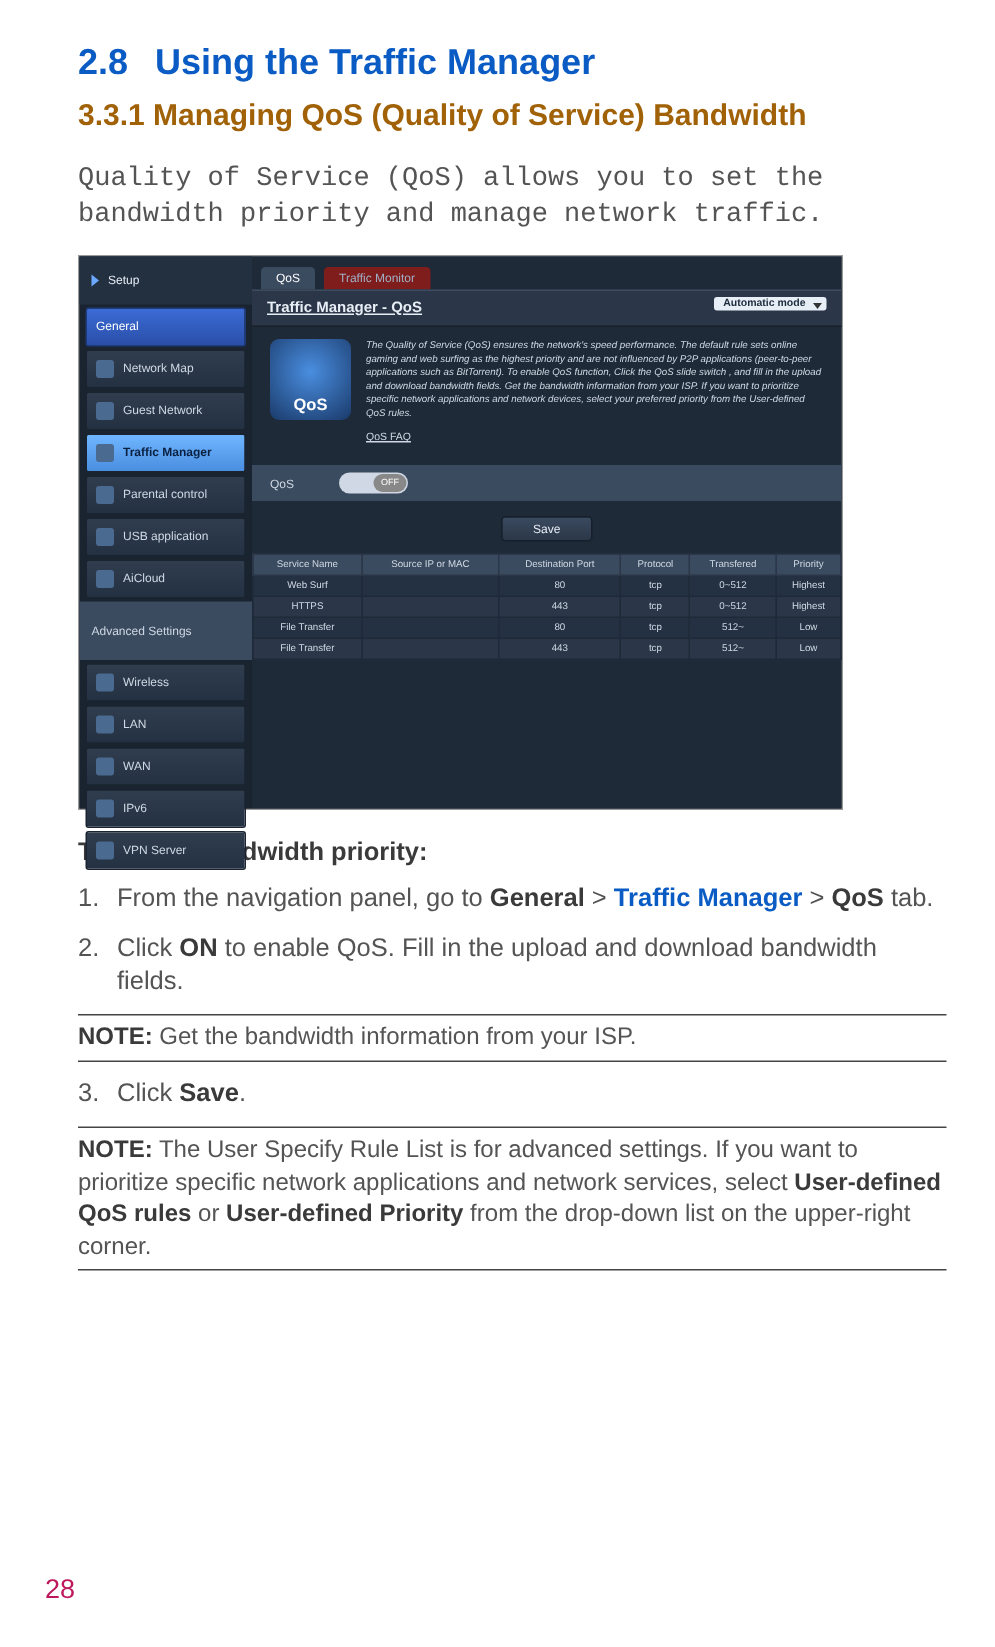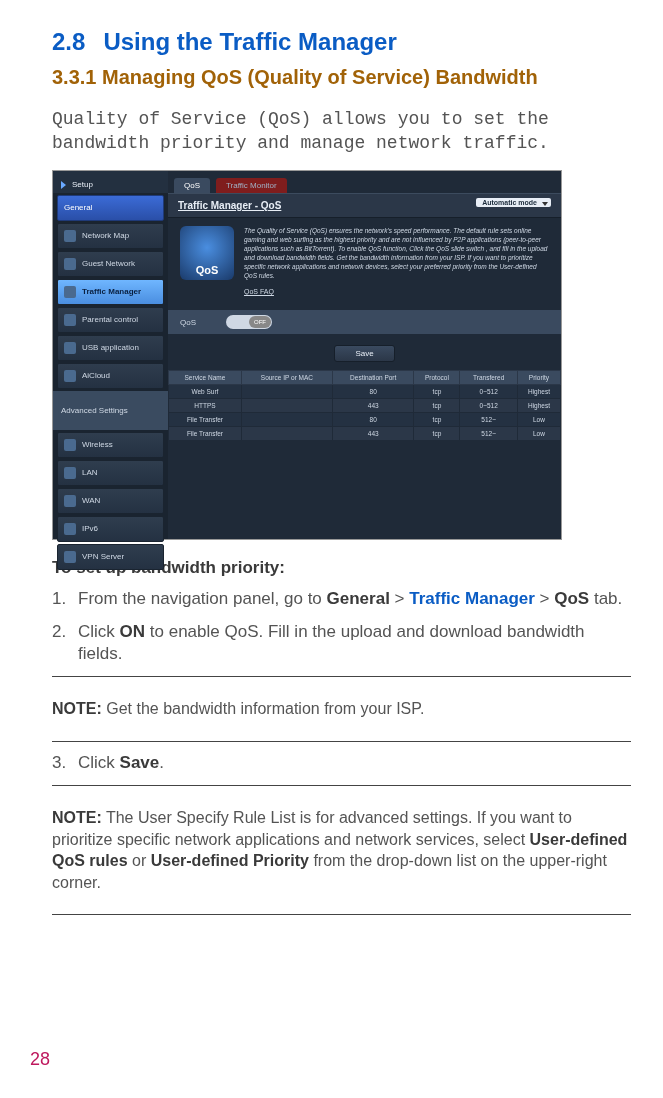--- a/index.html
+++ b/index.html
@@ -10,21 +10,21 @@
     font-family: "Segoe UI", "Myriad Pro", Arial, sans-serif;
     color: #333;
     position: relative;
     padding: 28px 32px 40px 52px;
   }
   h1.section-title { color: #0a5cc4; font-size: 24px; font-weight: 700; margin-bottom: 10px; display:flex; gap:18px; }
   h2.subsection-title { color: #a16207; font-size: 20px; font-weight: 700; margin-bottom: 18px; }
   p.intro { color: #545454; font-size: 18px; line-height: 1.35; margin-bottom: 14px; font-family: Liberation Mono, monospace; }
   .screenshot { width: 510px; height: 370px; margin: 0 0 18px 0; position: relative; border: 1px solid #999; background: #202a38; font-family: Arial, sans-serif; }
   .router-sidebar { position:absolute; left:0; top:0; width:115px; height:100%; background:#1a2430; }
-  .router-sidebar .setup-hdr { height:22px; background:#233040; color:#e8eef6; font-size:8px; padding:4px 8px; display:flex; align-items:flex-end; gap:6px; }
+  .router-sidebar .setup-hdr { height:32px; background:#233040; color:#e8eef6; font-size:8px; padding:4px 8px; display:flex; align-items:center; gap:6px; }
   .router-sidebar .setup-hdr::before { content:""; width:0; height:0; border-left:5px solid #6aa9ff; border-top:4px solid transparent; border-bottom:4px solid transparent; }
   .router-sidebar .hdr2 { background:#3a4b60; color:#cfd8e4; font-size:8px; padding:15px 8px; }
   .side-item { height:26px; background: linear-gradient(#2f3d4e,#243142); margin:2px 4px; border:1px solid #1a2430; border-radius:2px; color:#cfd8e4; font-size:8px; display:flex; align-items:center; padding:0 6px; gap:6px; }
   .side-item .ic { width:12px; height:12px; background:#4a6a8f; border-radius:2px; }
   .side-item.blue { background: linear-gradient(#3b6bd6,#2a4fa8); color:#fff; border-color:#1f3a78; }
   .side-item.sel { background: linear-gradient(#6fb6ff,#4a8ee0); color:#0a2040; font-weight:bold; }
   .router-main { position:absolute; left:115px; right:0; top:0; bottom:0; background:#1f2a38; }
   .tabs { height:22px; display:flex; align-items:flex-end; padding-left:6px; gap:6px; }
   .tab { background:#7f1d1d; color:#9fb0c4; font-size:8px; padding:3px 10px; border-radius:3px 3px 0 0; }
   .tab.active { background:#3a4a5f; color:#fff; }
@@ -45,21 +45,21 @@
   .rule-hdr { background:#2b3748; color:#e8eef6; font-size:8px; padding:4px 10px; }
   .tbl { width:100%; border-collapse:collapse; font-size:6.5px; color:#cfd8e4; }
   .tbl th { background:#3a4a5f; padding:3px 2px; font-weight:normal; border:1px solid #2b3748; }
   .tbl td { background:#2b3748; padding:3px 2px; text-align:center; border:1px solid #1f2a38; }
   .tbl tr.alt td { background:#243142; }
 
   .setup-heading { color:#3a3a3a; font-size:17px; font-weight:700; margin-bottom:10px; }
   ol.steps { list-style:none; counter-reset: step; }
   ol.steps > li { counter-increment: step; position:relative; padding-left:26px; color:#545454; font-size:17px; line-height:1.35; margin-bottom:10px; }
   ol.steps > li::before { content: counter(step) "."; position:absolute; left:0; top:0; }
-  .note-box { border-top:1px solid #444; border-bottom:1px solid #444; padding:21px 0; color:#545454; font-size:16px; line-height:1.35; margin:6px 0 10px 0; }
+  .note-box { border-top:1px solid #444; border-bottom:1px solid #444; padding:4px 0; color:#545454; font-size:16px; line-height:1.35; margin:6px 0 10px 0; }
   .bold { font-weight:700; color:#3a3a3a; }
   .blue-bold { font-weight:700; color:#0a5cc4; }
   .page-num { position:absolute; left:30px; bottom:28px; color:#be185d; font-size:18px; }
 </style>
 </head>
 <body>
 
 <h1 class="section-title">
   <span>2.8</span>
   <span>Using the Traffic Manager</span>

